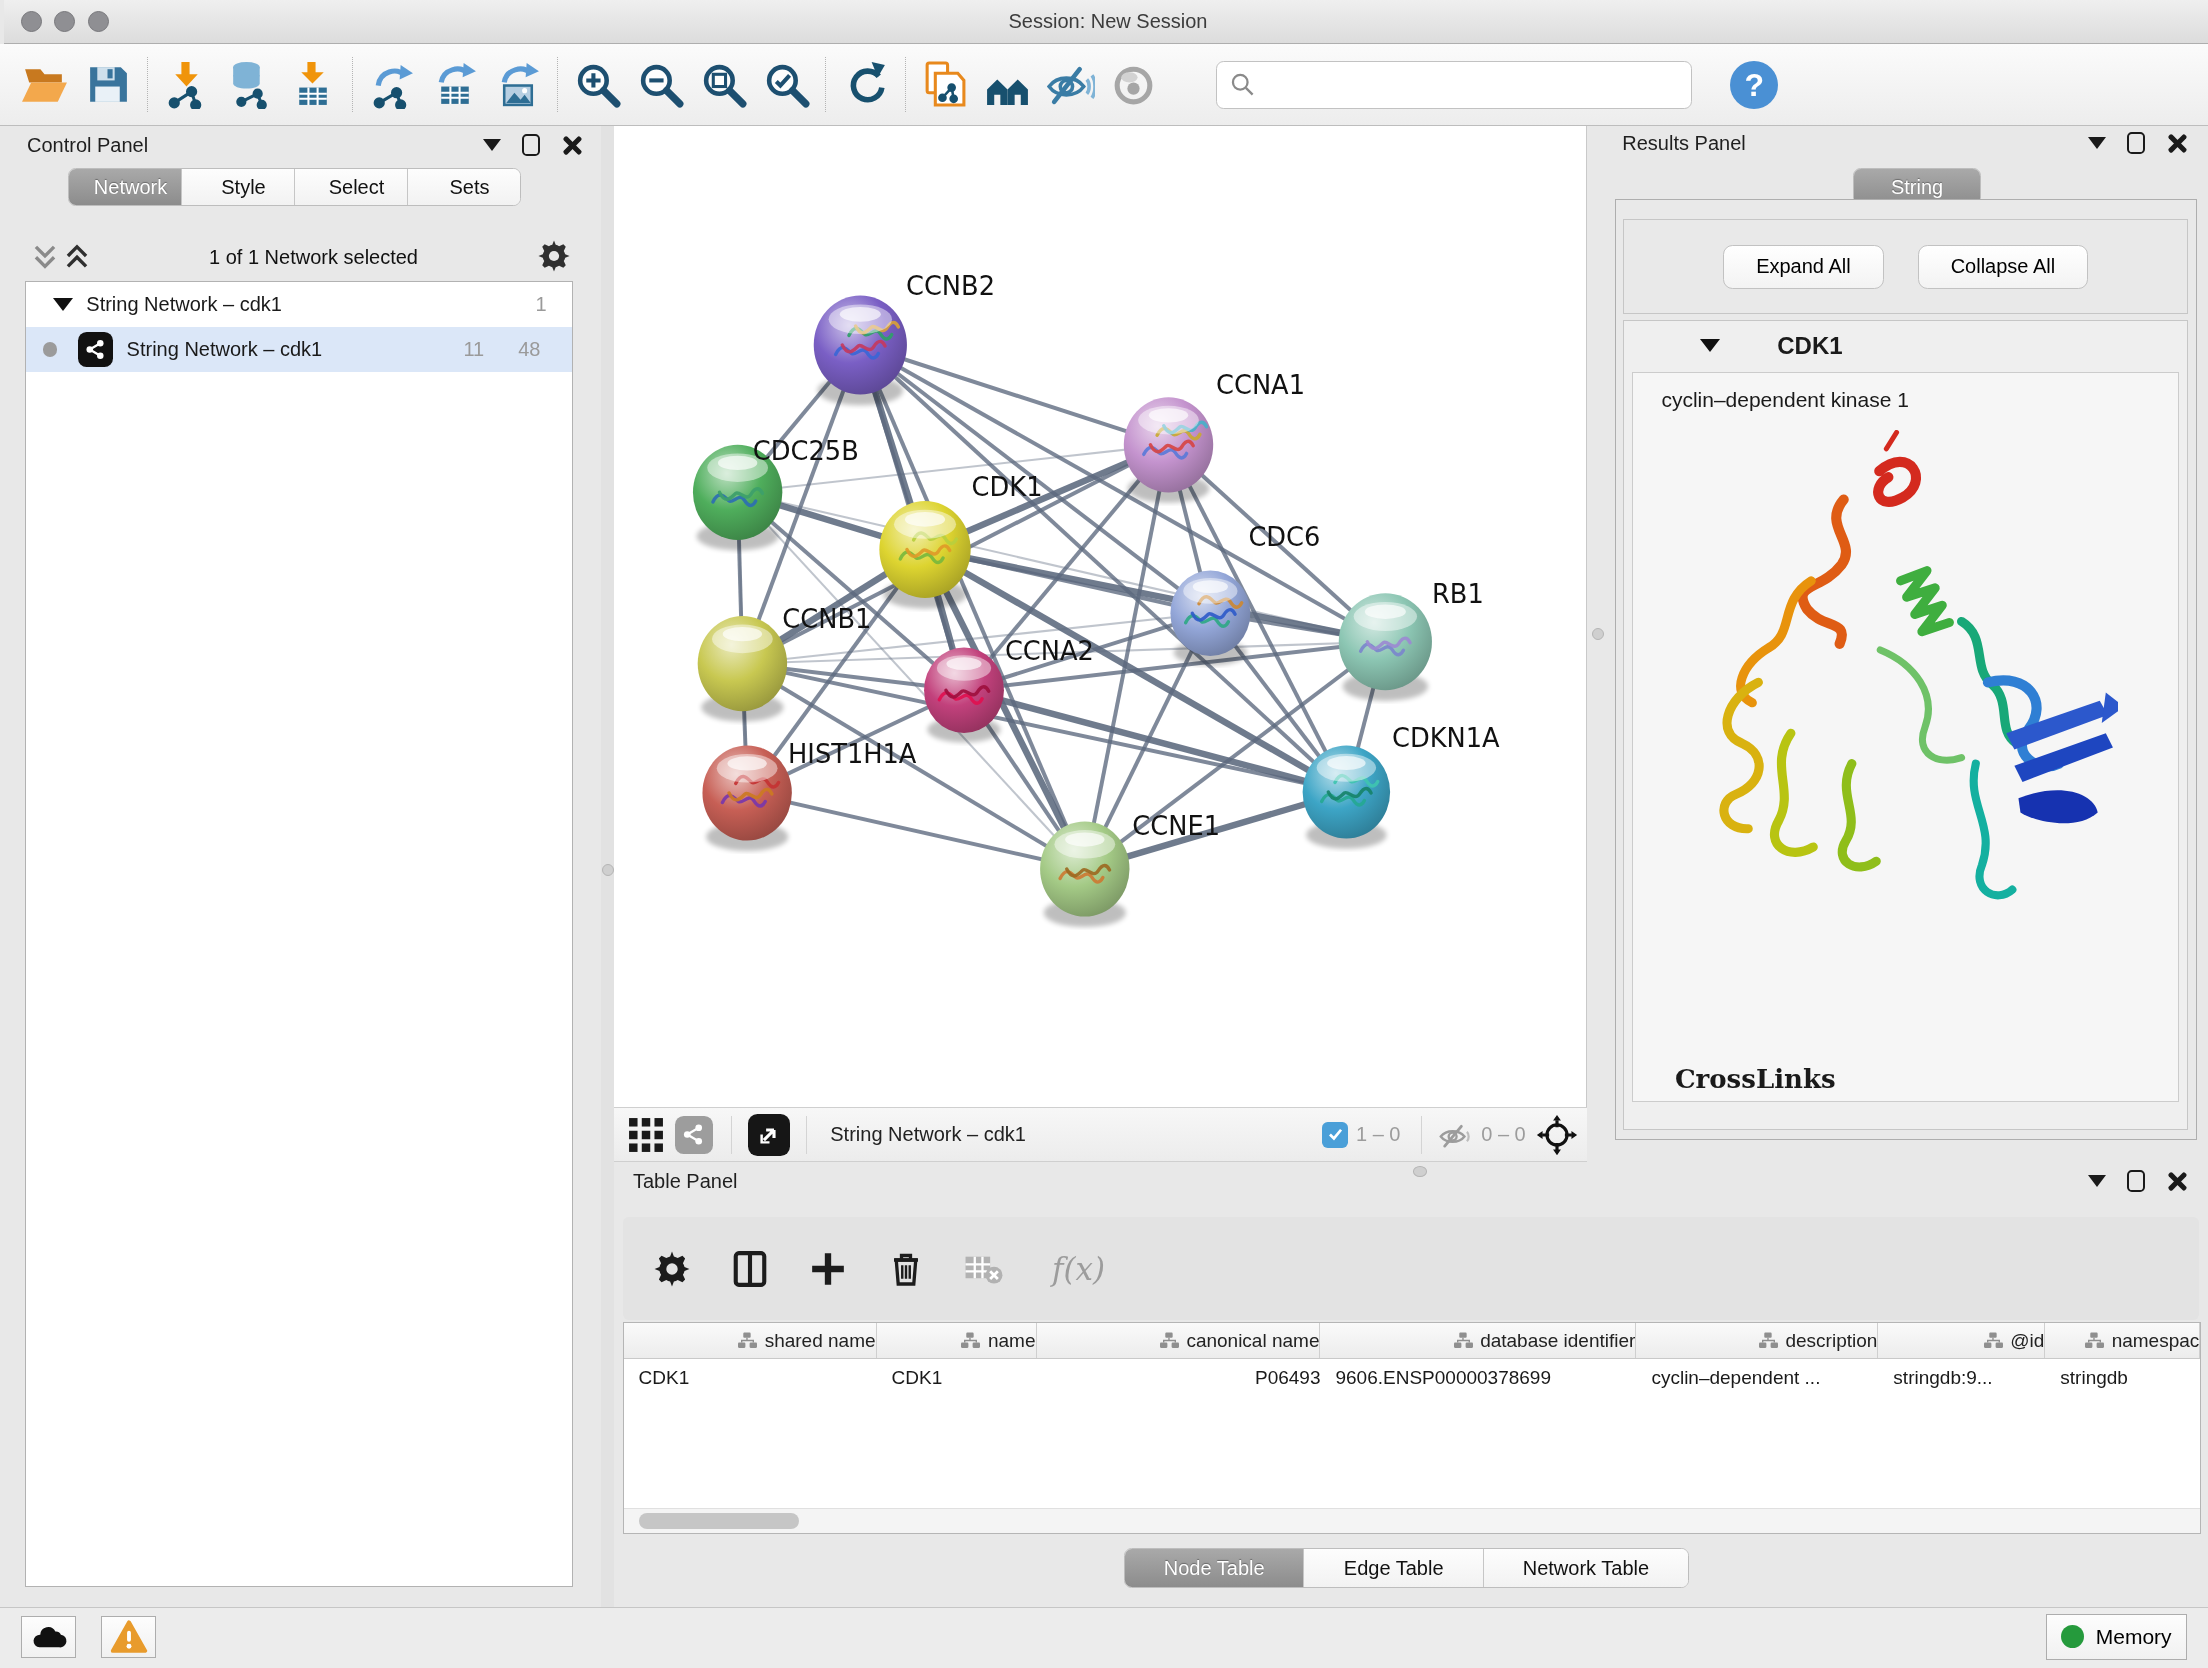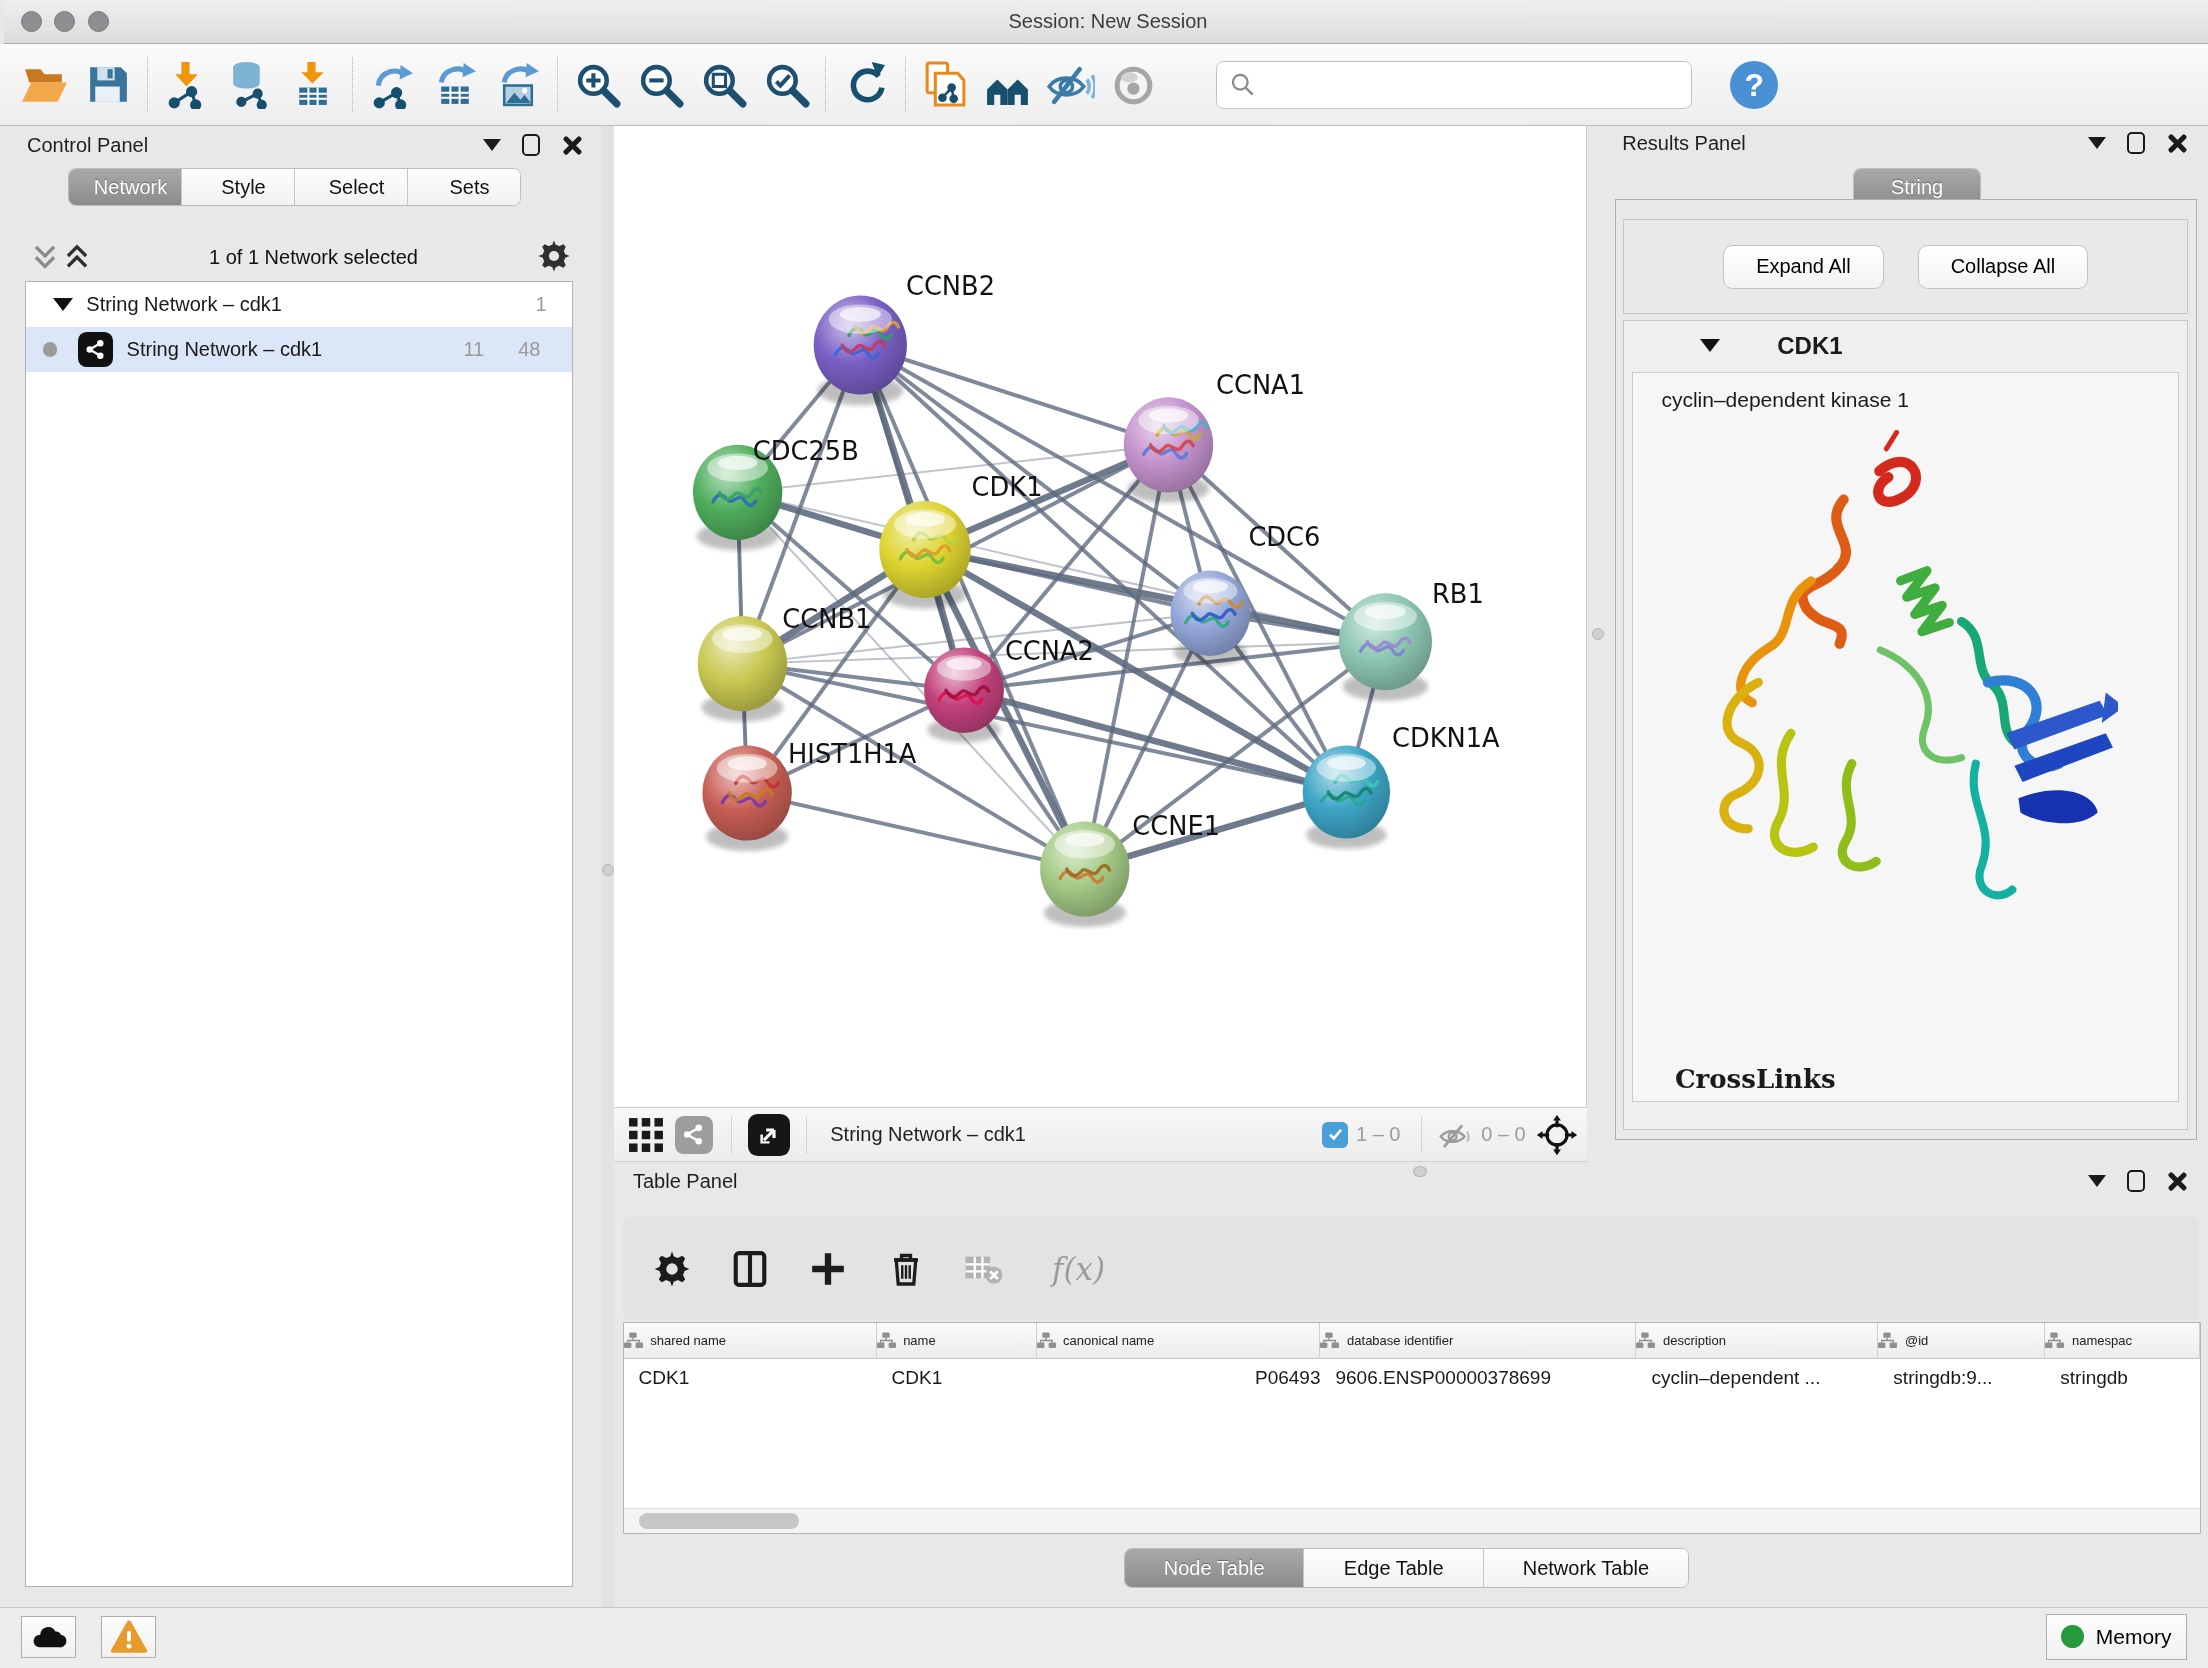--- a/index.html
+++ b/index.html
@@ -127,21 +127,21 @@
     justify-content:space-between; align-items:center; }
   .tp-toolbar { position:absolute; left:8.6px; right:9.5px; top:55px; height:103px;
     background:#e3e3e3; border-radius:5.7px; display:flex; align-items:center; padding-left:23px; gap:25px; }
   .tpbtn { width:53px; height:53px; background:transparent; border:none; cursor:pointer;
     display:flex; align-items:center; justify-content:center; }
   .fx { font-family:"DejaVu Serif", serif; font-style:italic; font-size:31px; color:#9c9c9c; }
   .tp-table { position:absolute; left:8.6px; right:6.7px; top:160px; height:212px; background:#fff;
     border:1px solid #b5b5b5; overflow:hidden; }
   .thead { display:flex; height:36px; background:linear-gradient(#fafafa,#ececec);
     border-bottom:1px solid #c9c9c9; }
-  .th { display:flex; align-items:center; justify-content:flex-start; gap:7.6px; font-size:13px;
+  .th { display:flex; align-items:center; justify-content:flex-end; gap:7.6px; font-size:19px;
     color:#222; border-right:1px solid #cfcfcf; overflow:hidden; white-space:nowrap; cursor:pointer; }
   .trow { display:flex; height:38px; }
   .td { font-size:19px; padding:7.6px 0 0 15px; overflow:hidden; white-space:nowrap; }
   .hscroll { position:absolute; left:0; right:0; bottom:0; height:25px; background:#f4f4f4;
     border-top:1px solid #e0e0e0; }
   .hthumb { position:absolute; left:15px; top:3.8px; width:160px; height:16px;
     background:#c6c6c6; border-radius:8.6px; cursor:pointer; }
   .tp-tabs { position:absolute; left:510px; top:386px; width:565px; }
   .tp-tabs .seg { padding:7.6px 25px; }
 

